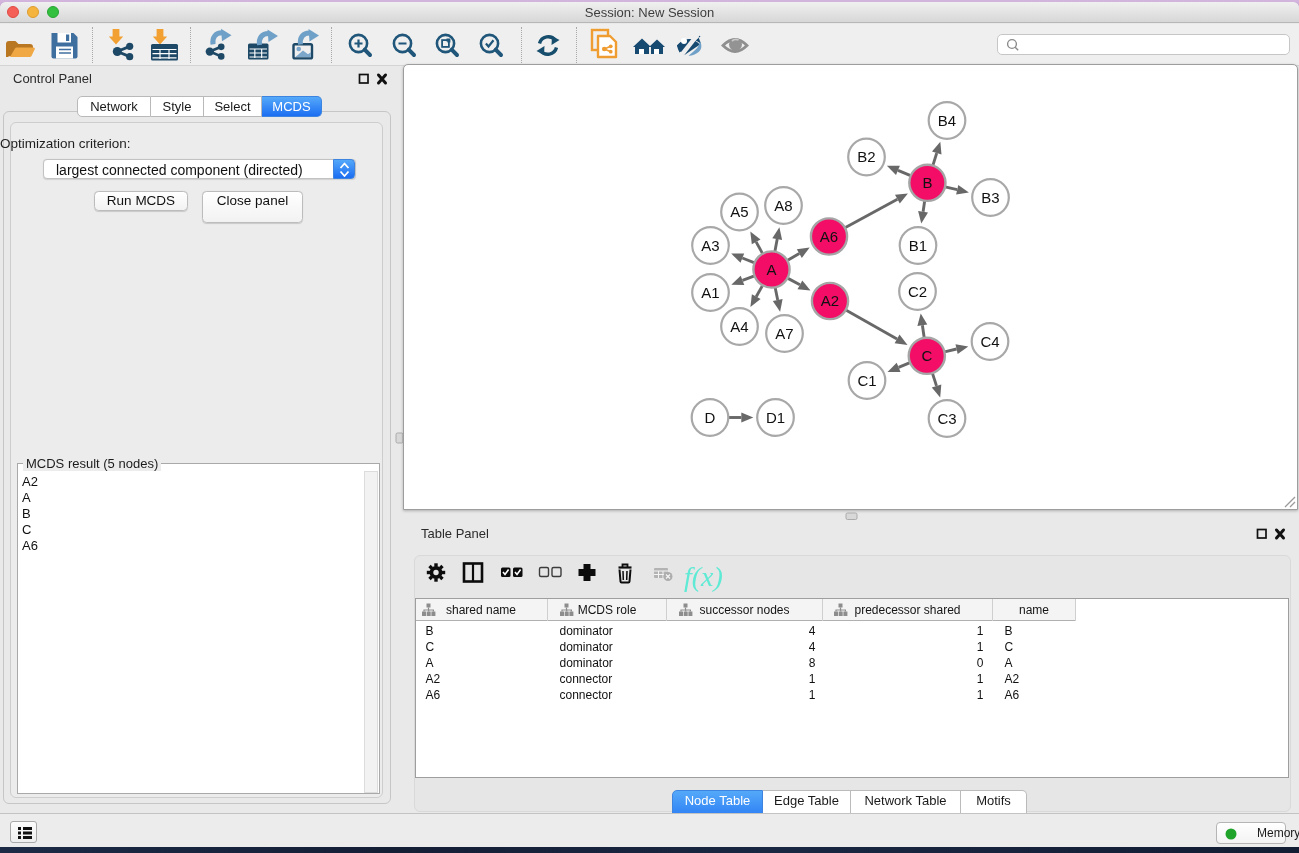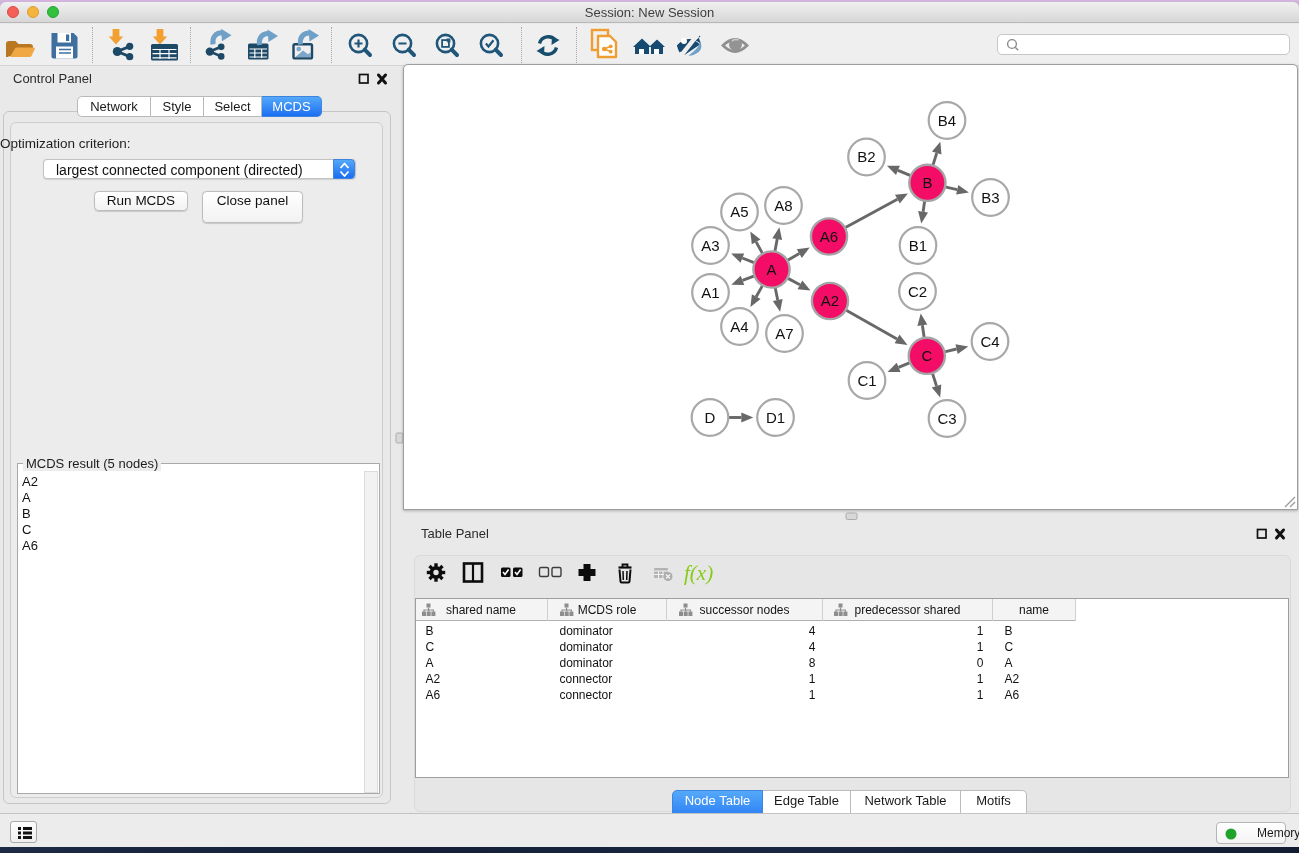--- a/index.html
+++ b/index.html
@@ -344,21 +344,21 @@
 <g opacity="0.55">
       <rect x="240" y="9" width="14" height="10" rx="1" fill="#8a8a8a"></rect>
 <line x1="240" y1="12" x2="254" y2="12" stroke="#fff" stroke-width="1"></line>
       <line x1="240" y1="15.5" x2="254" y2="15.5" stroke="#fff" stroke-width="1"></line>
 <line x1="244.5" y1="12" x2="244.5" y2="19" stroke="#fff" stroke-width="1"></line>
       <line x1="249" y1="12" x2="249" y2="19" stroke="#fff" stroke-width="1"></line>
 <circle cx="254" cy="17.5" r="4.5" fill="#7f7f7f"></circle>
       <path d="M252 15.5 L256 19.5 M256 15.5 L252 19.5" stroke="#fff" stroke-width="1.3"></path>
     </g>
 </svg>
-<div class="abs" style="left:684px;top:561px;font-family:'Liberation Serif',serif;font-style:italic;font-size:21px;color:#84cc16">f(x)</div>
+<div class="abs" style="left:684px;top:561px;font-family:'Liberation Serif',serif;font-style:italic;font-size:28px;color:#5eead4">f(x)</div>
 <div class="abs" id="tbl">
   <div id="tbl-head">
     <div class="th" style="left:0;width:132px">shared name</div>
     <div class="th" style="left:132.5px;width:119px">MCDS role</div>
     <div class="th" style="left:252px;width:155px">successor nodes</div>
     <div class="th" style="left:407.5px;width:170px">predecessor shared</div>
     <div class="th" style="left:578px;width:82px">name</div>
     <svg style="position:absolute;left:6px;top:4px" width="14" height="14">
         <g fill="#8d8d8d">
           <rect x="4.5" y="0.5" width="4" height="4"></rect>

